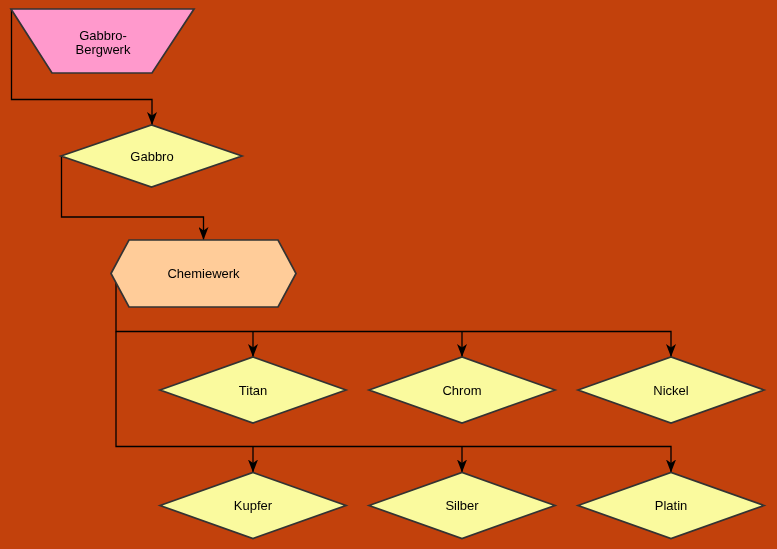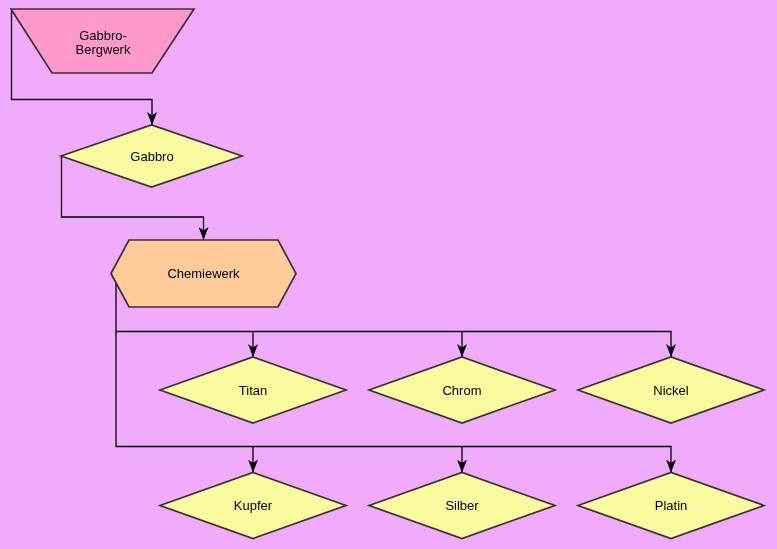--- a/index.html
+++ b/index.html
@@ -30,21 +30,21 @@
   .node-label {
     font-family: "Liberation Sans", "DejaVu Sans", sans-serif;
     font-size: 13px;
     fill: #000000;
     text-anchor: middle;
   }
 </style>
 </head>
 <body>
 
-<div class="page" style="background: #f0abfc; text-align: right;">
+<div class="page" style="background: #c2410c; text-align: right;">
   <svg class="canvas" viewBox="0 0 777 549" xmlns="http://www.w3.org/2000/svg">
     <defs>
       <marker id="arrow" viewBox="0 0 13 10" refX="13" refY="5" markerWidth="13" markerHeight="10" orient="auto" markerUnits="userSpaceOnUse">
         <path d="M 13 5 L 0 0 L 3.5 5 L 0 10 Z" fill="#000000"></path>
       </marker>
     </defs>
     <g id="edge-layer">
         <path d="M 11.5 9 L 11.5 99.5 L 152 99.5 L 152 125" class="edge" stroke="#000000" stroke-width="1.3" marker-end="url(#arrow)"></path>
         <path d="M 61.5 156 L 61.5 217 L 203.5 217 L 203.5 240" class="edge" stroke="#000000" stroke-width="1.3" marker-end="url(#arrow)"></path>
         <path d="M 116 281 L 116 331.5 L 671 331.5 L 671 357" class="edge" stroke="#000000" stroke-width="1.3" marker-end="url(#arrow)"></path>

